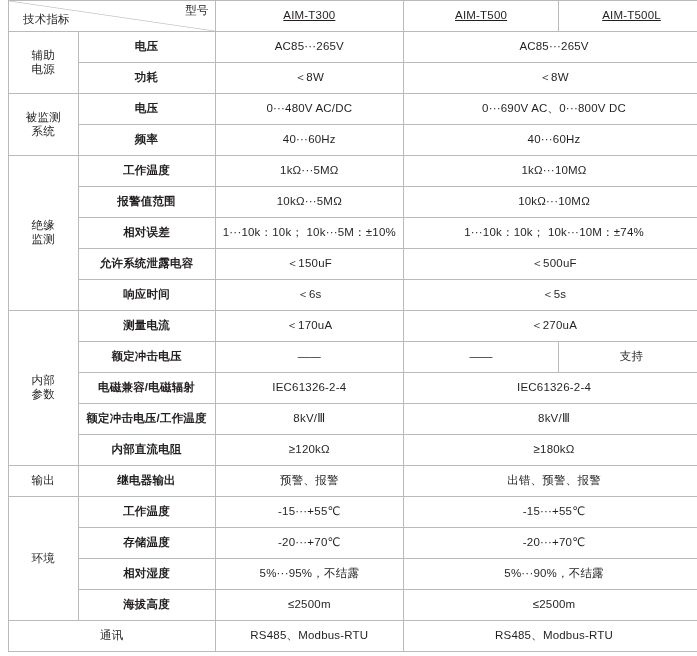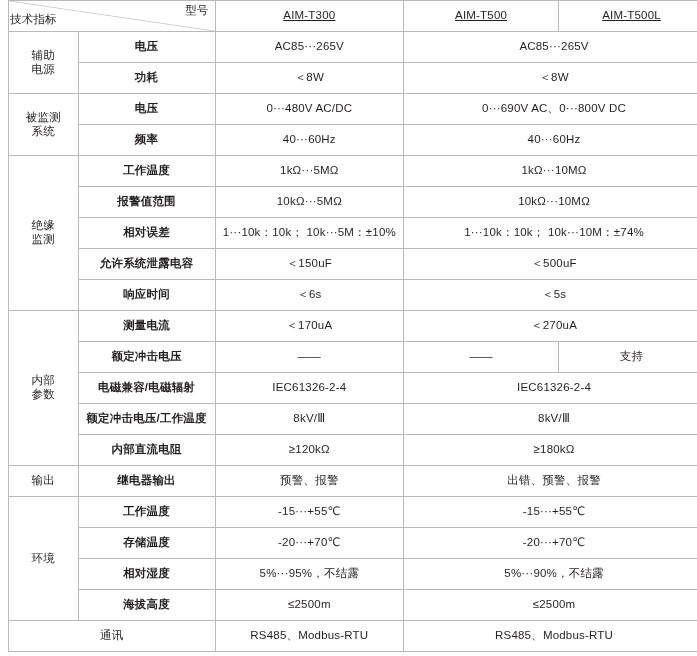--- a/index.html
+++ b/index.html
@@ -61,21 +61,21 @@
     width: 100%; height: 100%;
   }
   td.corner .model {
     position: absolute;
     right: 6px;
     top: 3px;
     font-size: 11.5px;
   }
   td.corner .tech {
     position: absolute;
-    left: 1px;
+    left: 14px;
     bottom: 4px;
     font-size: 11.5px;
   }
   .hdr {
     height: 42px;
     background: #eceded;
     text-decoration: underline;
   }
   .nowrap { white-space: nowrap; }
 </style>

